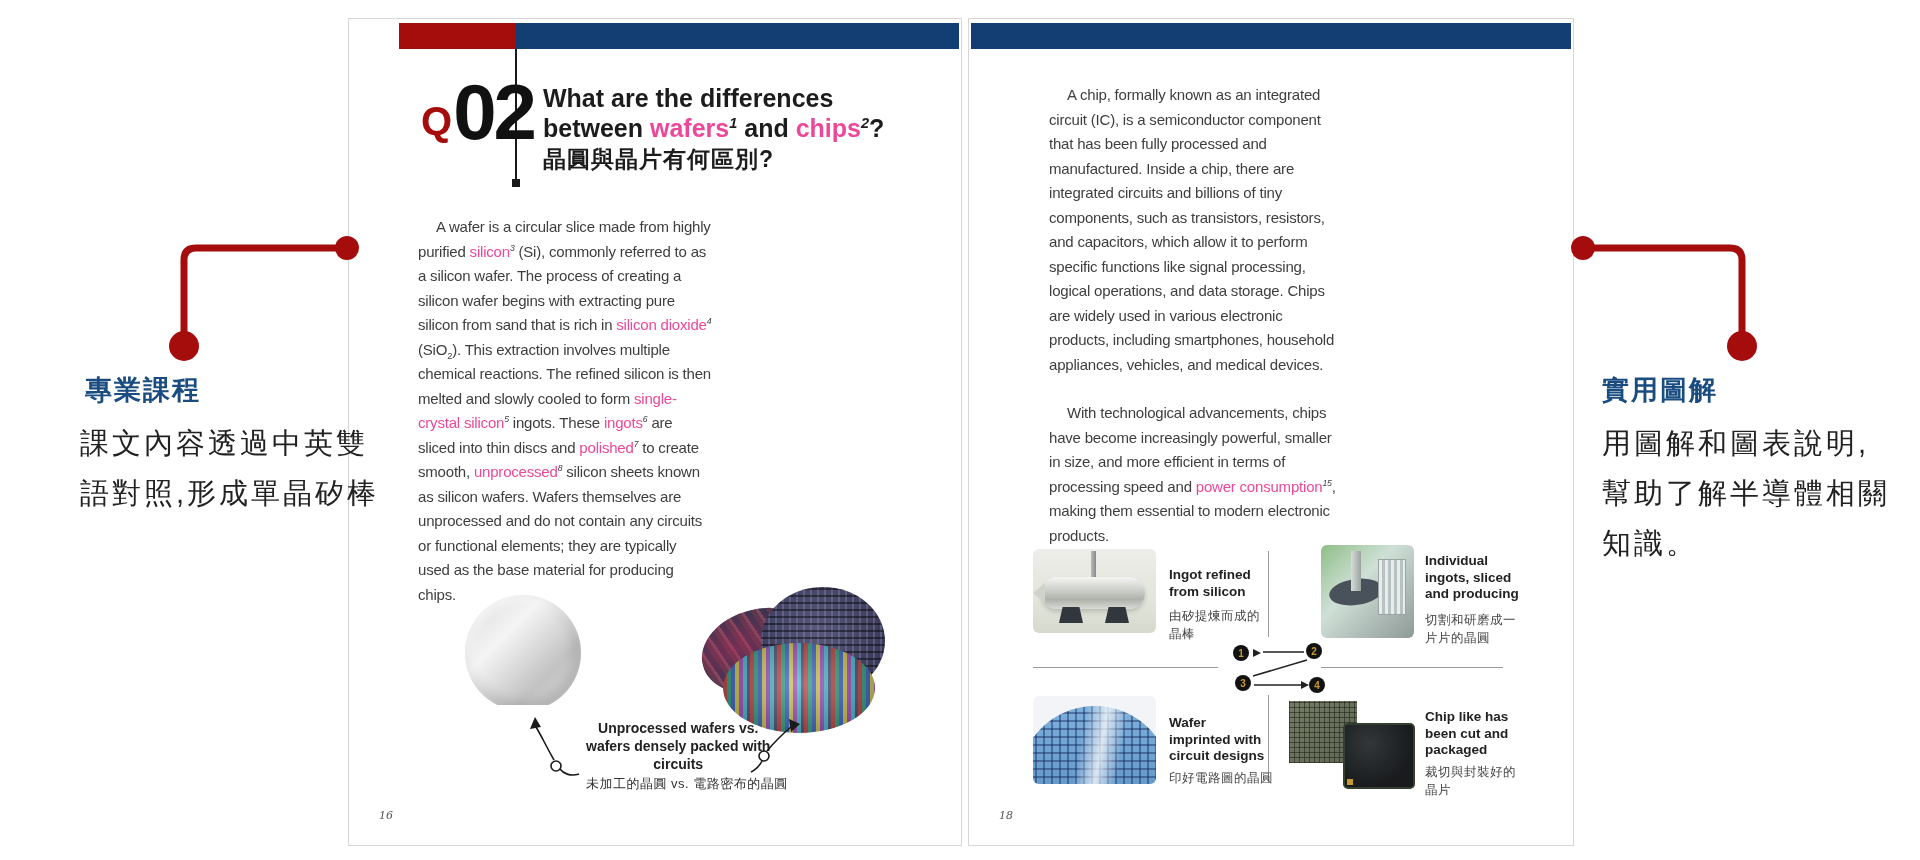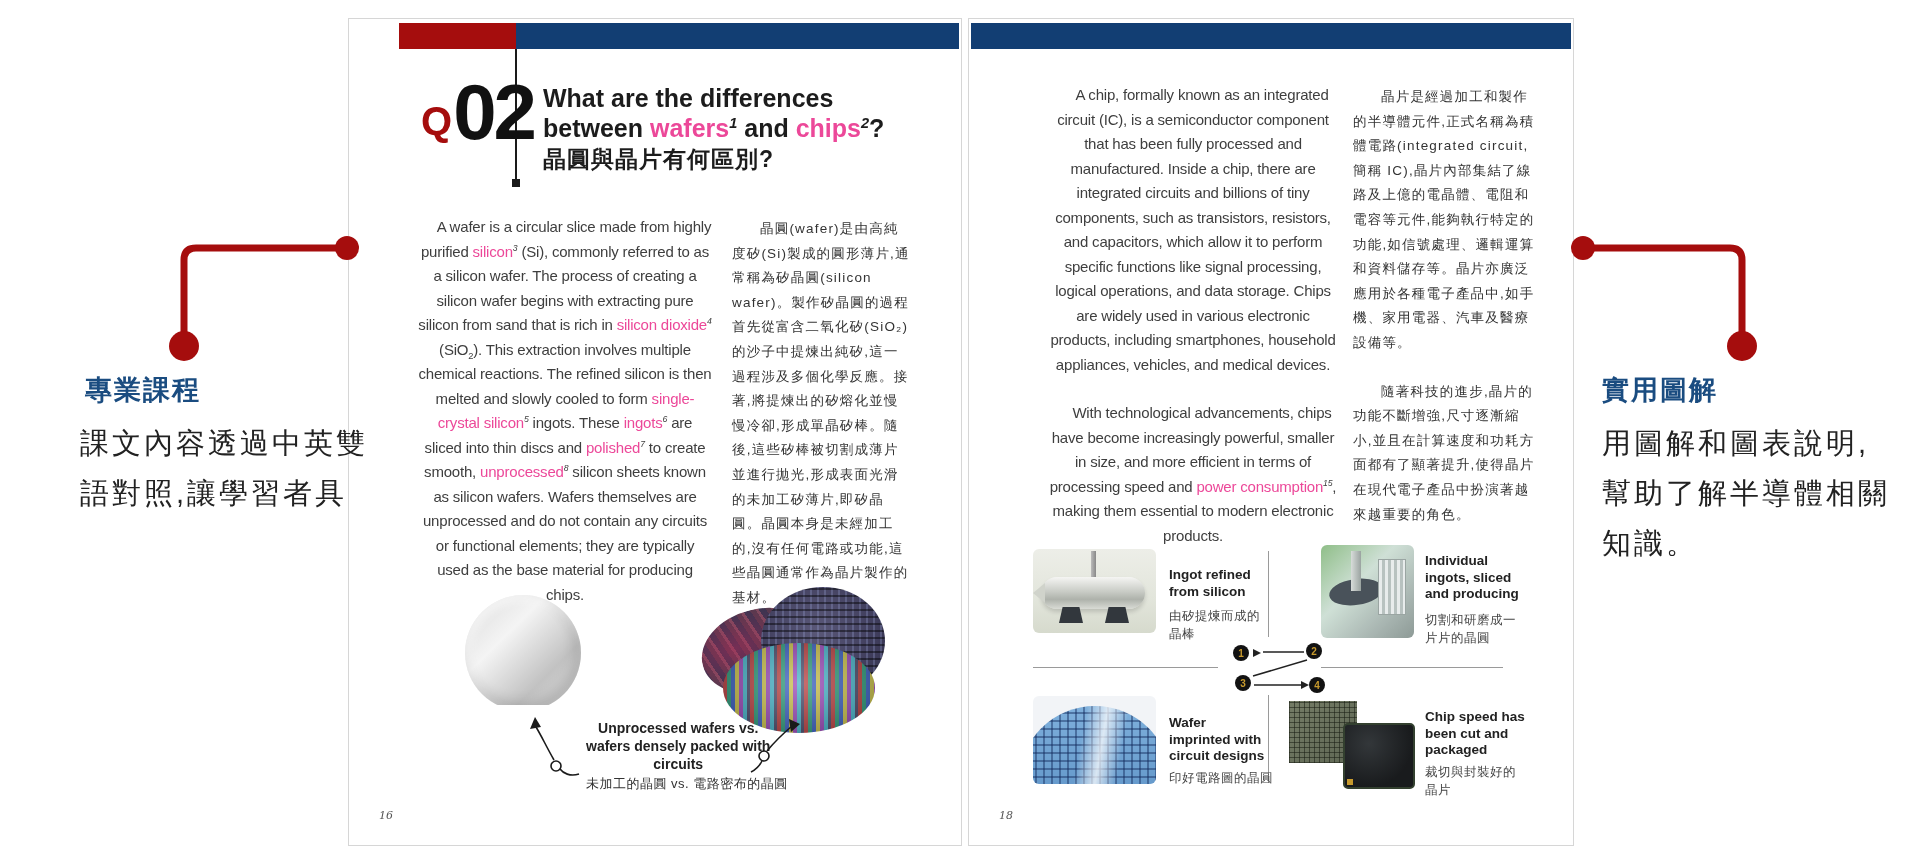--- a/index.html
+++ b/index.html
@@ -24,21 +24,21 @@
   .qnum{color:#111;font-weight:bold;font-size:78px;line-height:0.92;letter-spacing:-3px;text-align:right;}
   .title{position:absolute;font-weight:bold;color:#1c1c1c;}
   .title .l1,.title .l2{font-size:25px;line-height:30px;}
   .title .l3{font-size:23px;line-height:32px;letter-spacing:1px;}
   .term{color:#ec4899;}
   .sup{font-size:58%;vertical-align:super;font-style:italic;line-height:0;}
   .sub{font-size:62%;vertical-align:sub;line-height:0;}
 
   
   .encol{position:absolute;font-size:15px;line-height:24.5px;color:#3e3e3e;
-         letter-spacing:-0.2px;text-align:center;}
+         letter-spacing:-0.2px;text-align:left;}
   .encol .para{text-indent:18px;margin:0 0 24px 0;}
   .zhcol{position:absolute;font-size:13.5px;line-height:24.6px;color:#333;
          letter-spacing:1.2px;}
   .zhcol .para{text-indent:28px;margin:0 0 24px 0;}
 
   
   .wafer-plain{position:absolute;width:116px;height:116px;border-radius:50%;
     background:linear-gradient(135deg,#d9d9d9 0%,#f4f4f4 35%,#c2c2c2 70%,#e8e8e8 100%);
     box-shadow:inset -4px -6px 14px rgba(0,0,0,.18), inset 3px 4px 10px rgba(255,255,255,.8);}
   .wafer-plain .flat{position:absolute;left:18px;bottom:-2px;width:80px;height:8px;background:#fff;}
@@ -120,23 +120,20 @@
 
   <div class="title" style="left:194px;top:64px;width:360px;">
     <div class="l1">What are the differences</div>
     <div class="l2"><span>between </span><span class="term">wafers</span><span class="sup">1</span><span> and </span><span class="term">chips</span><span class="sup">2</span><span>?</span></div>
     <div class="l3">晶圓與晶片有何區別?</div>
   </div>
 
   <div class="encol" style="left:69px;top:196px;width:294px;">
     <p class="para"><span>A wafer is a circular slice made from highly purified </span><span class="term">silicon</span><span class="sup">3</span><span> (Si), commonly referred to as a silicon wafer. The process of creating a silicon wafer begins with extracting pure silicon from sand that is rich in </span><span class="term">silicon dioxide</span><span class="sup">4</span><span> (SiO</span><span class="sub">2</span><span>). This extraction involves multiple chemical reactions. The refined silicon is then melted and slowly cooled to form </span><span class="term">single-crystal silicon</span><span class="sup">5</span><span> ingots. These </span><span class="term">ingots</span><span class="sup">6</span><span> are sliced into thin discs and </span><span class="term">polished</span><span class="sup">7</span><span> to create smooth, </span><span class="term">unprocessed</span><span class="sup">8</span><span> silicon sheets known as silicon wafers. Wafers themselves are unprocessed and do not contain any circuits or functional elements; they are typically used as the base material for producing chips.</span></p>
   </div>
-  <div class="zhcol" style="left:383px;top:198px;width:180px;">
-    <p class="para">晶圓(wafer)是由高純度矽(Si)製成的圓形薄片,通常稱為矽晶圓(silicon wafer)。製作矽晶圓的過程首先從富含二氧化矽(SiO₂)的沙子中提煉出純矽,這一過程涉及多個化學反應。接著,將提煉出的矽熔化並慢慢冷卻,形成單晶矽棒。隨後,這些矽棒被切割成薄片並進行拋光,形成表面光滑的未加工矽薄片,即矽晶圓。晶圓本身是未經加工的,沒有任何電路或功能,這些晶圓通常作為晶片製作的基材。</p>
-  </div>
 
   <div class="wafer-plain" style="left:116px;top:576px;">
     <div class="flat"></div>
   </div>
   <div class="stack" style="left:352px;top:568px;">
     <div class="disc discA"></div>
     <div class="disc discB"></div>
     <div class="disc discC"></div>
   </div>
 
@@ -162,24 +159,20 @@
 
   <div class="pagenum" style="left:30px;top:790px;">16</div>
 </div>
 
 <div class="page" id="right-page">
   <div class="bar navy abs" style="left:2px;width:600px;"></div>
 
   <div class="encol" style="left:80px;top:64px;width:288px;">
     <p class="para">A chip, formally known as an integrated circuit (IC), is a semiconductor component that has been fully processed and manufactured. Inside a chip, there are integrated circuits and billions of tiny components, such as transistors, resistors, and capacitors, which allow it to perform specific functions like signal processing, logical operations, and data storage. Chips are widely used in various electronic products, including smartphones, household appliances, vehicles, and medical devices.</p>
     <p class="para"><span>With technological advancements, chips have become increasingly powerful, smaller in size, and more efficient in terms of processing speed and </span><span class="term">power consumption</span><span class="sup">15</span><span>, making them essential to modern electronic products.</span></p>
-  </div>
-  <div class="zhcol" style="left:384px;top:66px;width:184px;">
-    <p class="para">晶片是經過加工和製作的半導體元件,正式名稱為積體電路(integrated circuit,簡稱 IC),晶片內部集結了線路及上億的電晶體、電阻和電容等元件,能夠執行特定的功能,如信號處理、邏輯運算和資料儲存等。晶片亦廣泛應用於各種電子產品中,如手機、家用電器、汽車及醫療設備等。</p>
-    <p class="para">隨著科技的進步,晶片的功能不斷增強,尺寸逐漸縮小,並且在計算速度和功耗方面都有了顯著提升,使得晶片在現代電子產品中扮演著越來越重要的角色。</p>
   </div>
 
   <div class="photo ph-ingot" style="left:64px;top:530px;width:123px;height:84px;">
     <div class="rod"></div>
     <div class="cyl"></div>
     <div class="tip"></div>
     <div class="sup1"></div>
     <div class="sup2"></div>
   </div>
   <div class="dg-label-en" style="left:200px;top:548px;">
@@ -235,21 +228,21 @@
     </div>
   <div class="dg-label-zh" style="left:200px;top:750px;">
       <div>印好電路圖的晶圓</div>
     </div>
 
   <div class="grid-green" style="left:320px;top:682px;width:68px;height:62px;"></div>
   <div class="chip-black" style="left:374px;top:704px;width:68px;height:62px;">
     <div class="pin"></div>
   </div>
   <div class="dg-label-en" style="left:456px;top:690px;">
-      <div>Chip speed has</div>
+      <div>Chip like has</div>
       <div>been cut and</div>
       <div>packaged</div>
     </div>
   <div class="dg-label-zh" style="left:456px;top:744px;">
       <div>裁切與封裝好的</div>
       <div>晶片</div>
     </div>
 
   <div class="pagenum" style="left:30px;top:790px;">18</div>
 </div>
@@ -263,21 +256,21 @@
     <circle cx="347" cy="248" r="12"></circle>
     <circle cx="184" cy="346" r="15"></circle>
     <circle cx="1583" cy="248" r="12"></circle>
     <circle cx="1742" cy="346" r="15"></circle>
   </g>
 </svg>
 
 <div class="callout-title" style="left:85px;top:372px;">專業課程</div>
 <div class="callout-body" style="left:80px;top:418px;width:330px;">
     <div>課文內容透過中英雙</div>
-    <div>語對照,讓學習者具</div>
+    <div>語對照,形成單晶矽棒</div>
   </div>
 
 <div class="callout-title" style="left:1602px;top:372px;">實用圖解</div>
 <div class="callout-body" style="left:1602px;top:418px;width:320px;">
     <div>用圖解和圖表說明,</div>
     <div>幫助了解半導體相關</div>
     <div>知識。</div>
   </div>
 
 </body></html>

